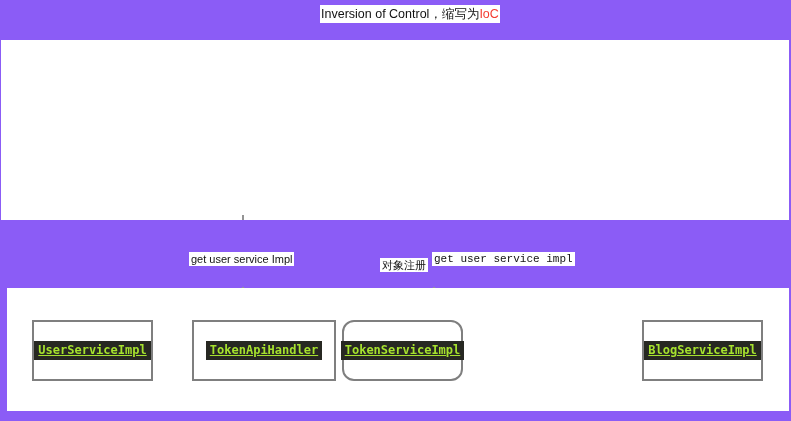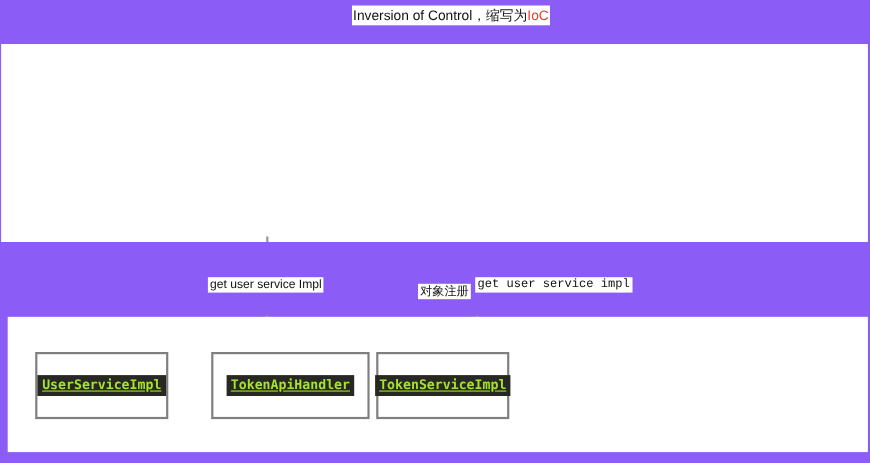--- a/index.html
+++ b/index.html
@@ -68,21 +68,21 @@
     top: 320px;
     width: 121px; height: 61px;
     background: #fff;
     border: 2px solid var(--box-border);
     display: flex;
     align-items: center;
     justify-content: center;
   }
   .bb-1 { left: 32px; }
   .bb-2 { left: 182px; width: 144px; margin-left: 10px; }
-  .bb-3 { left: 342px; }
+  .bb-3 { left: 342px; border-radius: 12px; }
   .bb-4 { left: 491px; }
   .bb-5 { left: 642px; }
   .bean-link {
     background: var(--bean-strip-bg);
     color: var(--bean-text);
     font-family: "DejaVu Sans Mono", monospace;
     font-size: 12px;
     font-weight: bold;
     text-decoration: underline;
     padding: 2px 4px 3px 4px;
@@ -113,14 +113,17 @@
 
   <div class="bean-box bb-1">
     <span class="bean-link">UserServiceImpl</span>
   </div>
   <div class="bean-box bb-2">
     <span class="bean-link">TokenApiHandler</span>
   </div>
   <div class="bean-box bb-3">
     <span class="bean-link">TokenServiceImpl</span>
   </div>
+  <div class="bean-box bb-5">
+    <span class="bean-link">BlogServiceImpl</span>
+  </div>
 
 </div>
 
 </body></html>

